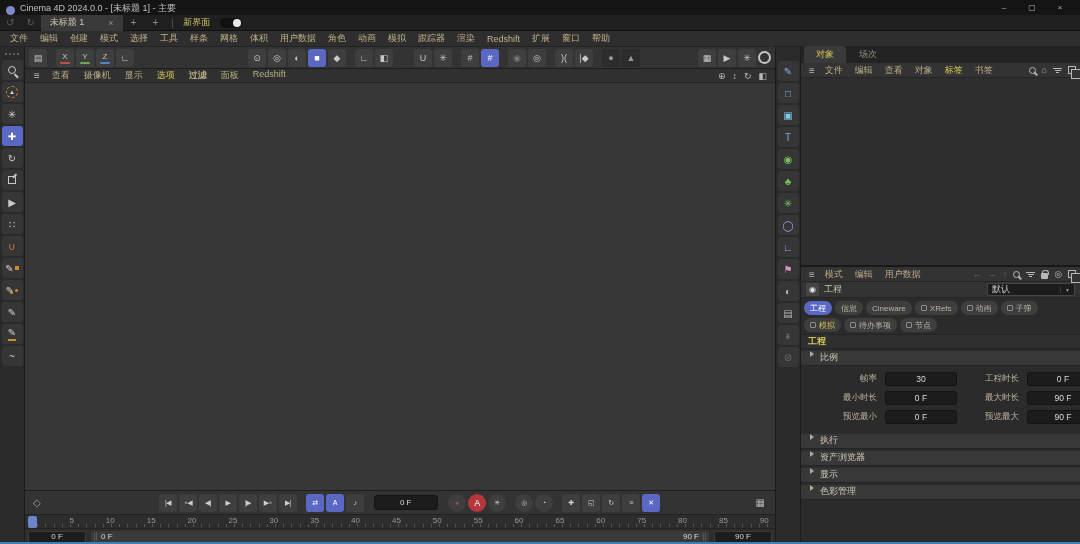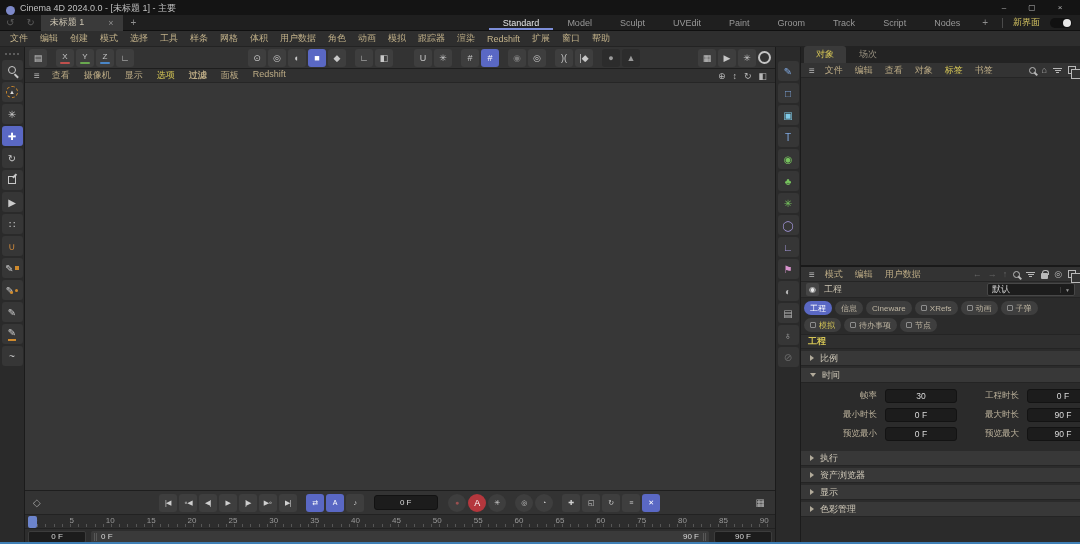--- a/index.html
+++ b/index.html
@@ -117,21 +117,21 @@
 .obj-icon{width:13px;height:13px;border-radius:2px;background:#454545;display:flex;align-items:center;justify-content:center;color:#e8e8e8;font-size:8px}
 .obj-label{color:#cdc5b2}
 .dropdown{margin-left:auto;width:88px;height:13px;background:#1c1c1c;border:1px solid #474747;border-radius:2px;display:flex;align-items:center;padding:0 4px;color:#cfcfcf}
 .dd-arrow{margin-left:auto;border-left:1px solid #3a3a3a;padding-left:4px;font-size:5px;color:#999}
 .mode-rows{padding:3px 3px 2px;display:flex;flex-wrap:wrap;gap:3px;background:#2b2b2b}
 .mode-btn{height:14px;padding:0 6px;background:#3e3e3e;border-radius:7px;display:flex;align-items:center;gap:3px;color:#beb5a2;font-size:8px}
 .mode-btn.active{background:#5a68c4;color:#fff}
 .mode-btn.hl{color:#d6c656}
 .check-ico{width:6px;height:6px;border:1px solid #8d8d8d;border-radius:1px;flex:none}
 .am-header{height:15px;display:flex;align-items:center;padding:0 7px;color:#d6c656;font-weight:bold;background:#2f2f2f;border-top:1px solid #242424;border-bottom:1px solid #242424}
-.section{height:15px;margin-top:2px;background:#383838;border-bottom:1px solid #242424;display:flex;align-items:center;gap:6px;padding:0 9px;color:#cfc8b8}
+.section{height:15px;margin-top:2px;background:#383838;border-bottom:1px solid #242424;display:flex;align-items:flex-start;gap:6px;padding:0 9px;color:#cfc8b8}
 .sec-arrow{width:0;height:0;border-top:3px solid transparent;border-bottom:3px solid transparent;border-left:4px solid #b2ab9b}
 .section.expanded .sec-arrow{border-left:3px solid transparent;border-right:3px solid transparent;border-top:4px solid #b2ab9b;border-bottom:none}
 .fields-grid{display:grid;grid-template-columns:50px 72px 54px 72px;gap:5px 8px;padding:6px 2px 8px 26px;align-items:center}
 .f-pair{display:contents}
 .f-label{text-align:right;color:#bcb29c;font-size:8.5px}
 .f-input{height:14px;background:#1c1c1c;border:1px solid #131313;border-radius:3px;color:#dcdcdc;display:flex;align-items:center;justify-content:center;font-size:8.5px}
 .am-rest{flex:1;background:#2b2b2b}
 .bottom-edge{position:absolute;left:0;bottom:0;width:1080px;height:2px;background:#3f7fb5}
 .glyph{display:flex;align-items:center;justify-content:center}
 </style>
@@ -149,32 +149,20 @@
 </div>
 
 <div class="tabrow">
   <span class="histbtn">↺</span>
   <span class="histbtn">↻</span>
   <div class="doc-tab">
     <span>未标题 1</span>
     <span class="doc-close">×</span>
   </div>
   <span class="addtab">+</span>
-  <div class="layout-tabs">
-
-  <span class="layout-tab active"><b style="font-weight:normal">Standard</b></span>
-      <span class="layout-tab"><b style="font-weight:normal">Model</b></span>
-      <span class="layout-tab"><b style="font-weight:normal">Sculpt</b></span>
-      <span class="layout-tab"><b style="font-weight:normal">UVEdit</b></span>
-      <span class="layout-tab"><b style="font-weight:normal">Paint</b></span>
-      <span class="layout-tab"><b style="font-weight:normal">Groom</b></span>
-      <span class="layout-tab"><b style="font-weight:normal">Track</b></span>
-      <span class="layout-tab"><b style="font-weight:normal">Script</b></span>
-      <span class="layout-tab"><b style="font-weight:normal">Nodes</b></span>
-    </div>
   <span class="addtab">+</span>
   <span class="lt-sep"></span>
   <span class="new-layout">新界面</span>
   <span class="switch"></span>
 </div>
 
 <div class="menubar">
 
 <span class="menu-item"><b style="font-weight:normal">文件</b></span>
     <span class="menu-item"><b style="font-weight:normal">编辑</b></span>
@@ -603,24 +591,20 @@
 
       <div class="am-header">工程</div>
 
       <span style="display:contents">
         
       <div class="section">
             <span class="sec-arrow"></span>
             <b style="font-weight:normal">比例</b>
           </div></span>
 
-      <div class="section expanded">
-        <span class="sec-arrow"></span>
-        <span>时间</span>
-      </div>
 
       <div class="fields-grid">
 
           <span class="f-pair">
             <span class="f-label">帧率</span>
             <span class="f-input">30</span>
           </span>
 
           <span class="f-pair">
             <span class="f-label">工程时长</span>

